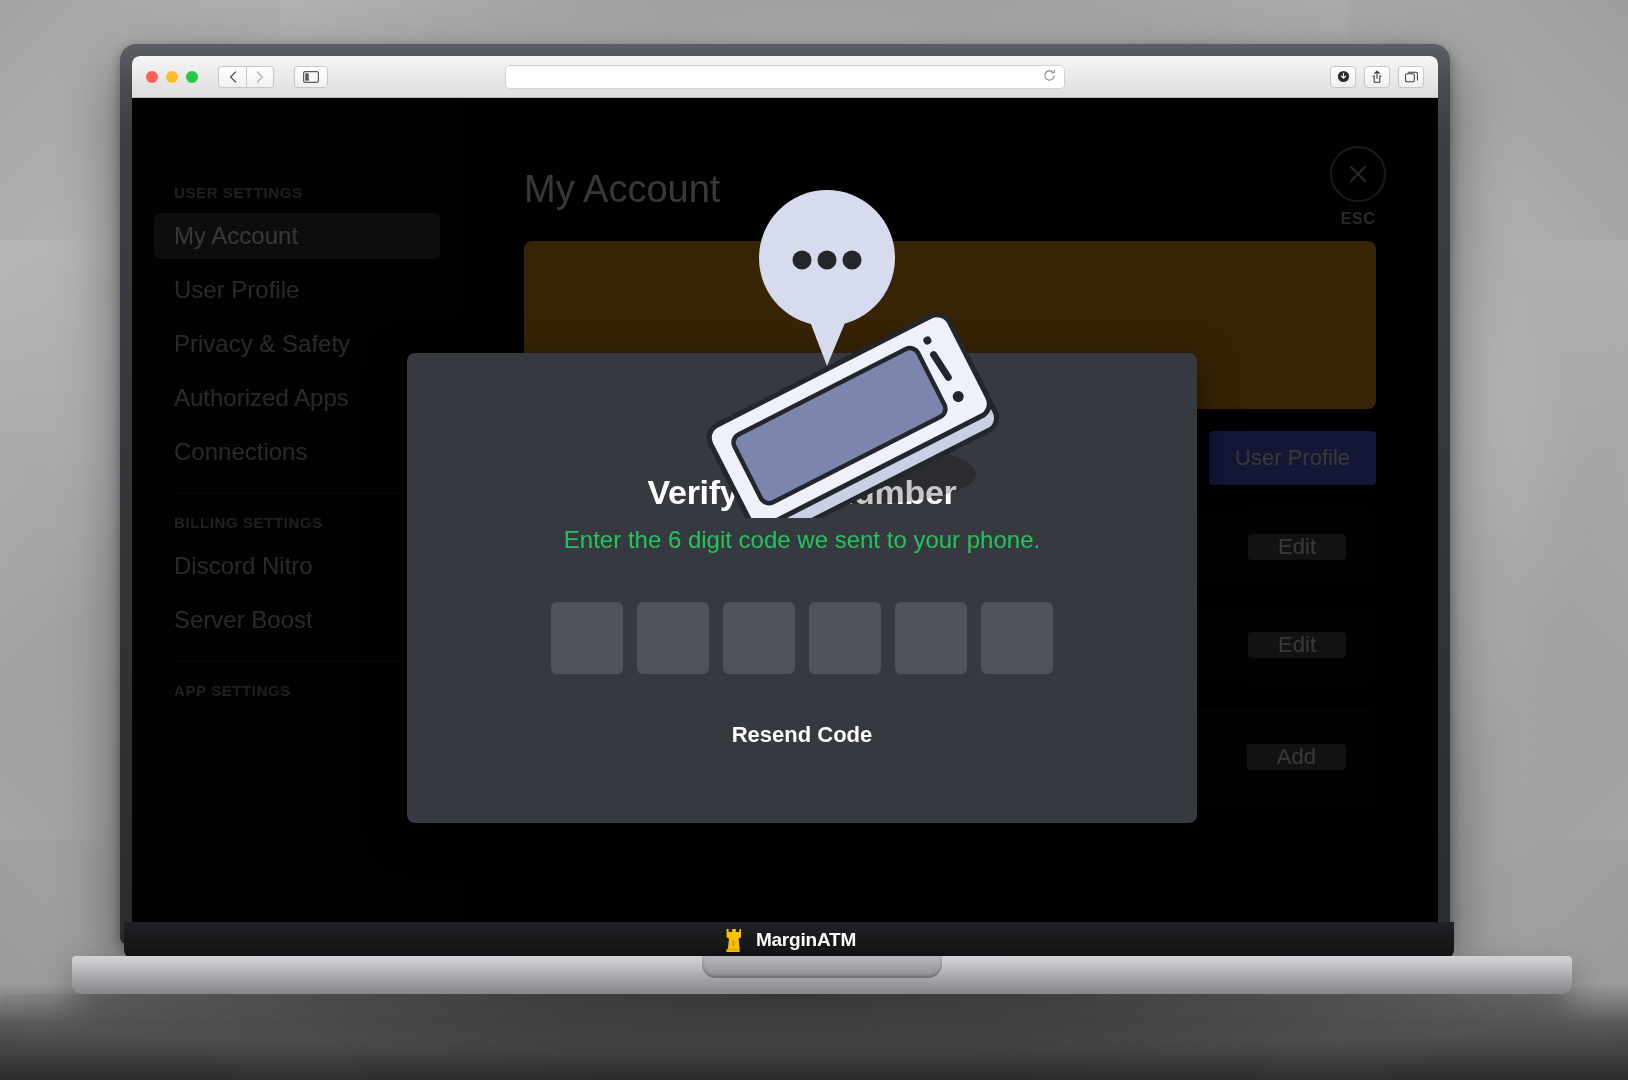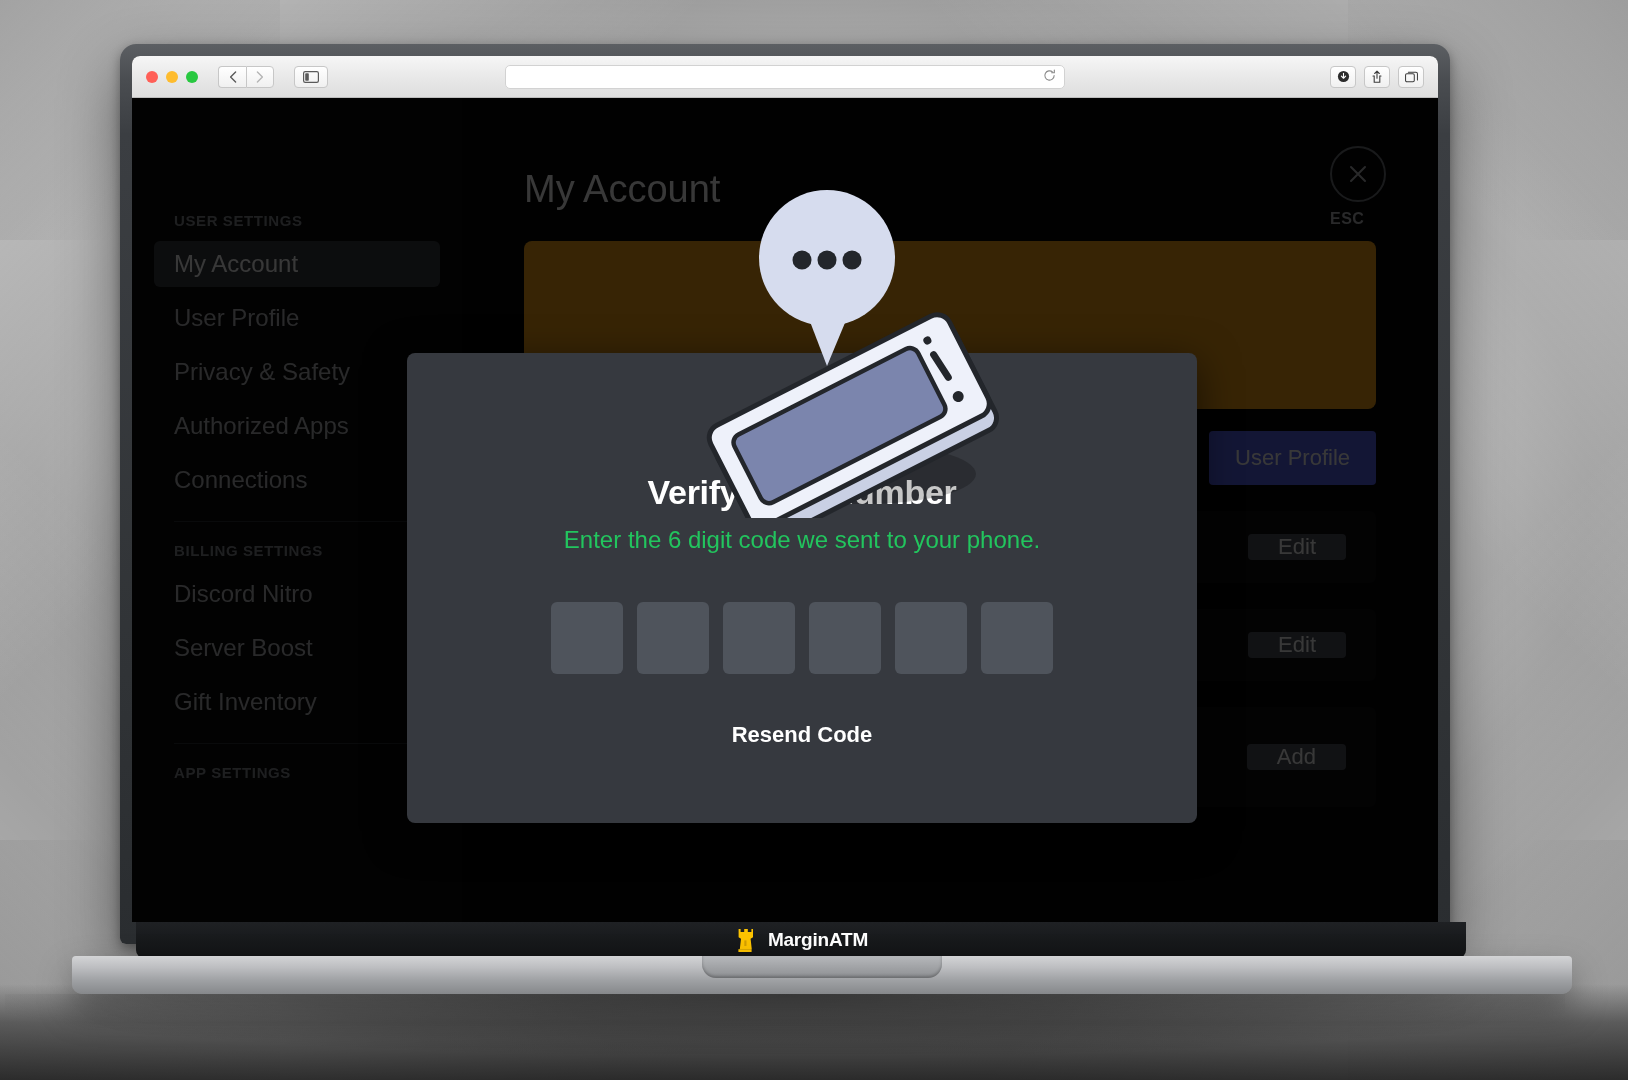--- a/index.html
+++ b/index.html
@@ -116,21 +116,21 @@
     position:absolute; inset:0;
     background: rgba(0,0,0,.78);
     z-index: 30;
     pointer-events:none;
   }
 
   
   #sidebar {
     width: 330px; flex:0 0 330px;
     background:#0a0a0b;
-    padding: 114px 22px 0 22px;
+    padding: 86px 22px 0 22px;
     position:relative;
   }
   .side-head {
     font-size: 15px; font-weight:700; letter-spacing:.6px;
     color:#8a8d93; margin: 0 0 12px 20px;
   }
   .side-head.second { margin-top: 20px; }
   .side-item {
     height: 46px; line-height: 46px;
     padding: 0 20px;
@@ -181,21 +181,21 @@
   }
   .field-value { font-size: 24px; color:#dcddde; }
   .btn-ghost {
     background:#4f545c; color:#fff;
     font-size:22px; padding: 0 30px; border-radius:4px; border:none;
   }
 
   
   #esc-close {
     position:absolute; right: 52px; top: 48px;
-    text-align:left; color:#b9bbbe;
+    text-align:center; color:#b9bbbe;
   }
   #esc-circle {
     width: 56px; height:56px; border-radius:50%;
     border:2px solid #72767d;
     display:flex; align-items:center; justify-content:center;
     margin: 0 auto;
   }
   #esc-label { font-size:16px; font-weight:700; margin-top:8px; letter-spacing:.5px; }
 
   
@@ -235,21 +235,21 @@
     position:absolute;
     left: 560px; top: 80px;
     width: 330px; height: 340px;
     z-index: 45;
     pointer-events:none;
   }
 
   
   #chin {
     position:absolute;
-    left:16px; top: 878px;
+    left:4px; top: 878px;
     width: 1330px; height: 36px;
     background: linear-gradient(180deg,#1f2124 0%,#17191b 55%,#121315 100%);
     border-radius: 0 0 8px 8px;
     display:flex; align-items:center; justify-content:center;
     gap: 12px;
   }
   #brand-mark { width:22px; height:26px; }
   #brand-text { color:#fff; font-size:19px; font-weight:700; letter-spacing:-.2px; }
 
   #base {
@@ -377,23 +377,20 @@
             </div>
 
             <div class="side-sep"></div>
             <div class="side-head second">BILLING SETTINGS</div>
 
             <div class="side-item">
               <span>Discord Nitro</span>
             </div>
             <div class="side-item">
               <span>Server Boost</span>
-            </div>
-            <div class="side-item">
-              <span>Gift Inventory</span>
             </div>
 
             <div class="side-sep"></div>
             <div class="side-head second" style="margin-top:20px;">APP SETTINGS</div>
           </nav>
 
           <section id="main">
             <h1 id="page-title">My Account</h1>
 
             <div class="banner"></div>

